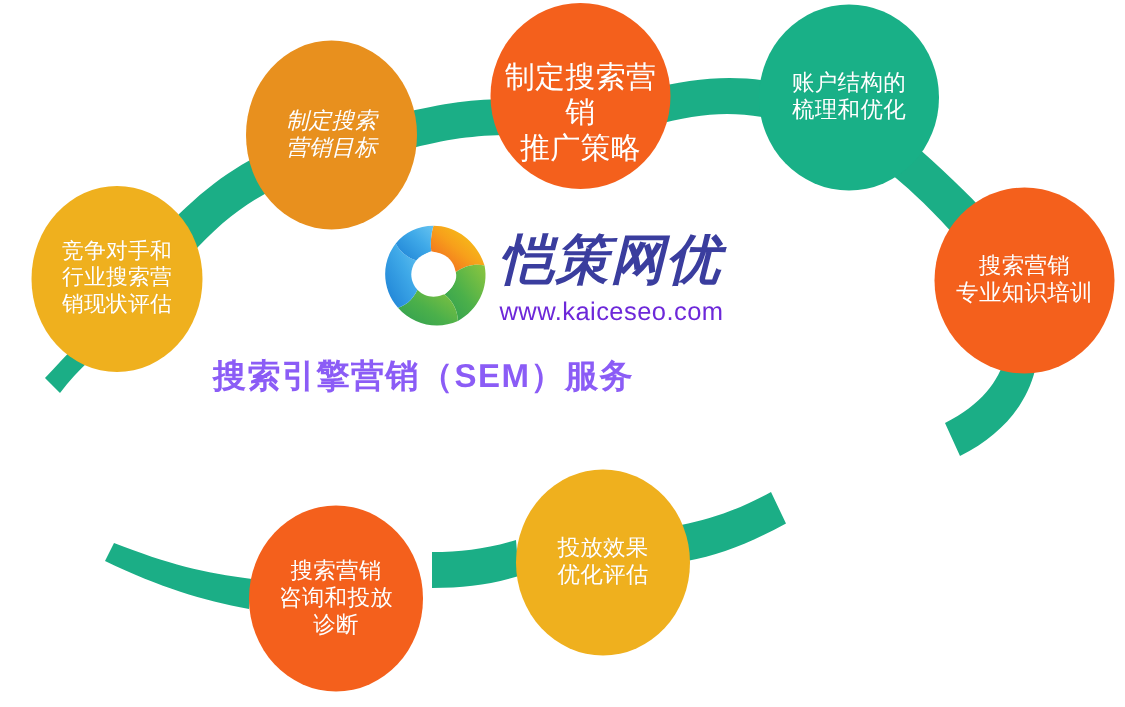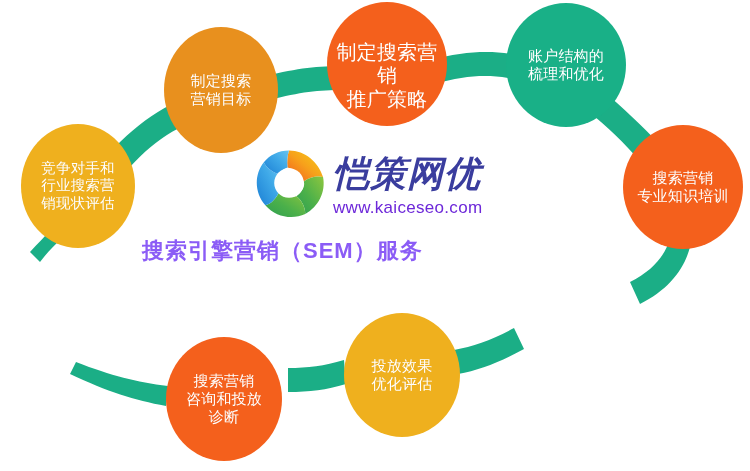--- a/index.html
+++ b/index.html
@@ -144,21 +144,21 @@
       <path d="M 168,386 C 136,382 112,376 76,362 L 70,374 C 108,392 134,400 166,406 Z" fill="#1BAE86"></path>
     </g>
   </svg>
 
   <div class="node" style="left:21px; top:124px; width:114px; height:124px; background:#EFB01E;">
     <span class="node-label" style="font-size:14.5px;">竞争对手和
 行业搜索营
 销现状评估</span>
   </div>
 
-  <div class="node" style="left:164px; top:27px; width:114px; height:126px; background:#E8901E;">
+  <div class="node" style="left:164px; top:27px; width:114px; height:126px; background:#E8901E;font-style:italic;">
     <span class="node-label" style="font-size:15px;">制定搜索
 营销目标</span>
   </div>
 
   <div class="node" style="left:327px; top:2px; width:120px; height:124px; background:#F4601C;">
     <span class="node-label" style="font-size:20px;margin-top:24px;">制定搜索营销
 推广策略</span>
   </div>
 
   <div class="node" style="left:506px; top:3px; width:120px; height:124px; background:#19B087;">

